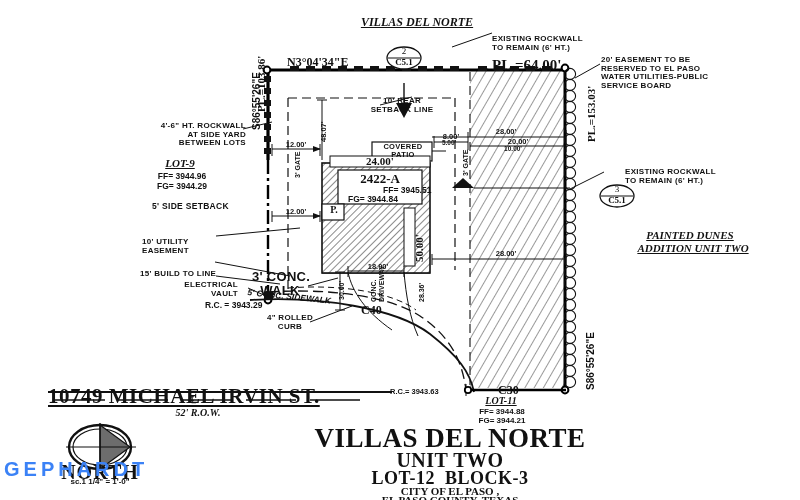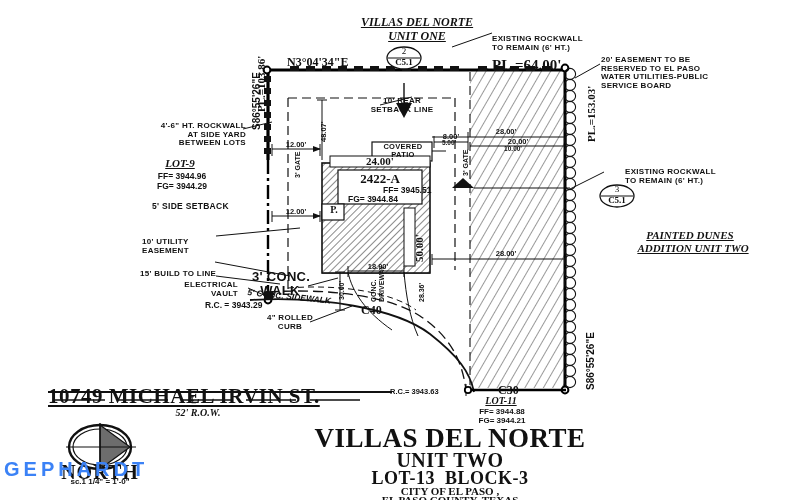--- a/index.html
+++ b/index.html
@@ -211,21 +211,20 @@
     <g>
       <ellipse cx="100" cy="447" rx="31" ry="22" fill="none" stroke="#111" stroke-width="2.4"></ellipse>
       <ellipse cx="100" cy="447" rx="27" ry="18" fill="none" stroke="#111" stroke-width="1.2"></ellipse>
       <path d="M100,425 L130,447 L100,469 z" fill="#6d6d6d" stroke="#111" stroke-width="1.2"></path>
       <line x1="100" y1="423" x2="100" y2="471" stroke="#111" stroke-width="1.4"></line>
       <line x1="66" y1="447" x2="136" y2="447" stroke="#111" stroke-width="1.2"></line>
     </g>
   </svg>
 
   <div class="t serif bold ital ul c" style="left:352px;top:16px;width:130px;font-size:12px;">VILLAS DEL NORTE</div>
-  <div class="t serif bold ital ul c" style="left:352px;top:30px;width:130px;font-size:12px;">UNIT ONE</div>
 
   <div class="t serif c" style="left:388px;top:47px;width:32px;font-size:9px;">2</div>
   <div class="t serif c bold" style="left:388px;top:58px;width:32px;font-size:9px;">C5.1</div>
   <div class="t serif c" style="left:601px;top:185px;width:32px;font-size:9px;">3</div>
   <div class="t serif c bold" style="left:601px;top:196px;width:32px;font-size:9px;">C5.1</div>
 
   <div class="t serif bold" style="left:287px;top:56px;font-size:12px;">N3°04'34"E</div>
   <div class="t bold rot90" style="left:252px;top:130px;font-size:10px;">S86°55'26"E</div>
   <div class="t bold rot90" style="left:586px;top:390px;font-size:10px;">S86°55'26"E</div>
 
@@ -292,19 +291,19 @@
 
   <div class="t serif bold ul" style="left:48px;top:385px;font-size:21px;letter-spacing:.5px;">10749 MICHAEL IRVIN ST.</div>
   <div class="t serif bold c" style="left:178px;top:394px;width:30px;font-size:11px;">℄</div>
   <div class="t serif bold ital c" style="left:148px;top:408px;width:100px;font-size:10px;">52' R.O.W.</div>
 
   <div class="t serif bold c" style="left:60px;top:462px;width:80px;font-size:20px;letter-spacing:1px;">NORTH</div>
   <div class="t bold c" style="left:52px;top:478px;width:96px;font-size:8px;">sc.1 1/4" = 1'-0"</div>
 
   <div class="t serif bold c" style="left:240px;top:424px;width:420px;font-size:27px;letter-spacing:.5px;">VILLAS DEL NORTE</div>
   <div class="t serif bold c" style="left:240px;top:450px;width:420px;font-size:20px;letter-spacing:.5px;">UNIT TWO</div>
-  <div class="t serif bold c" style="left:240px;top:469px;width:420px;font-size:18px;letter-spacing:.5px;">LOT-13  BLOCK-3</div>
+  <div class="t serif bold c" style="left:240px;top:469px;width:420px;font-size:18px;letter-spacing:.5px;">LOT-12  BLOCK-3</div>
   <div class="t serif bold c" style="left:240px;top:486px;width:420px;font-size:11px;">CITY OF EL PASO ,</div>
   <div class="t serif bold c" style="left:240px;top:495px;width:420px;font-size:11px;">EL PASO COUNTY, TEXAS</div>
 
   <div class="wm" style="left:4px;top:458px;font-size:20px;">GEPHARDT</div>
 
 </div>
 
 </body></html>

